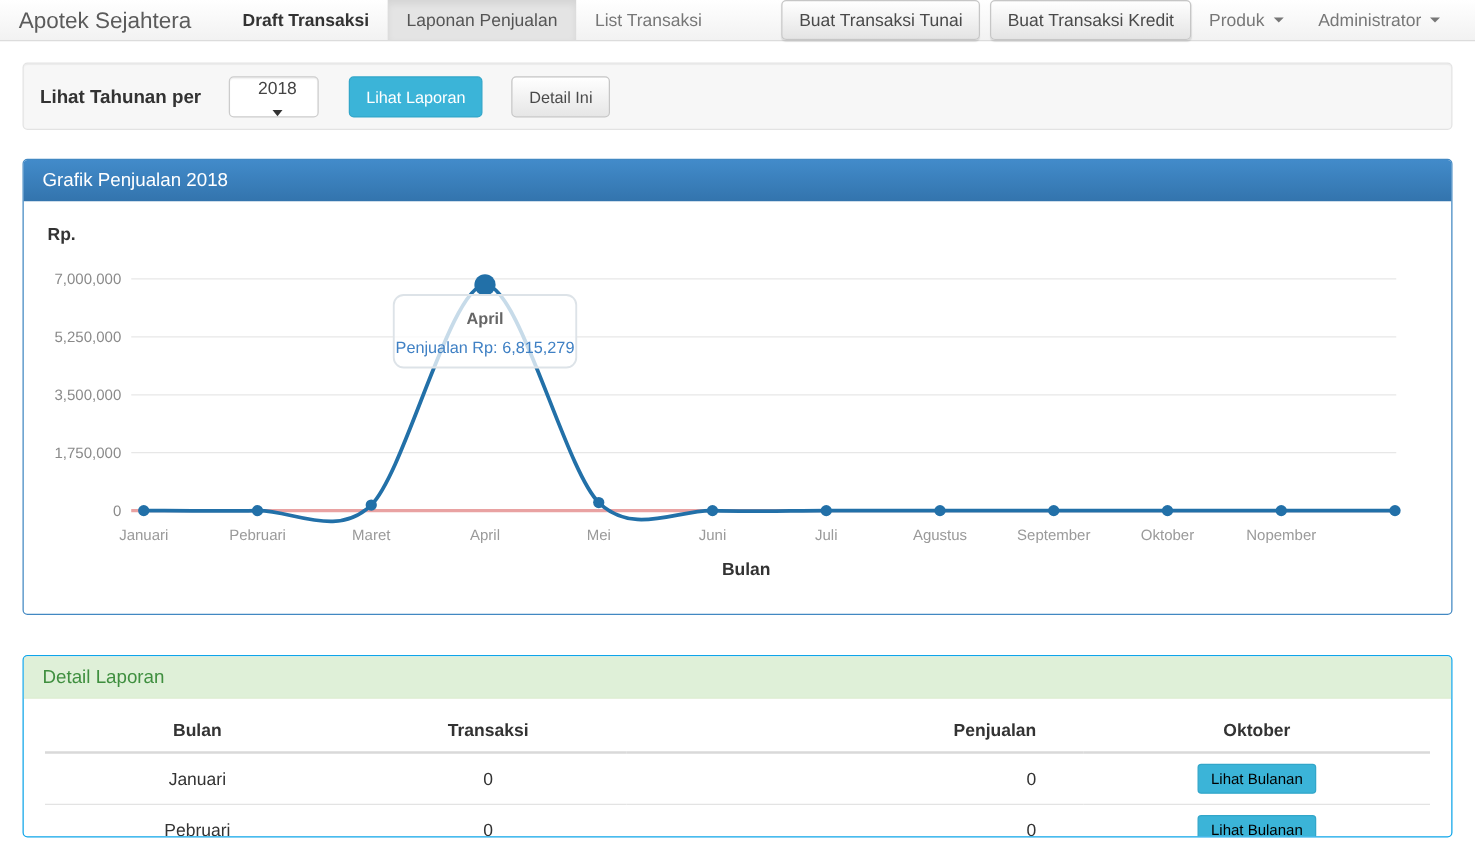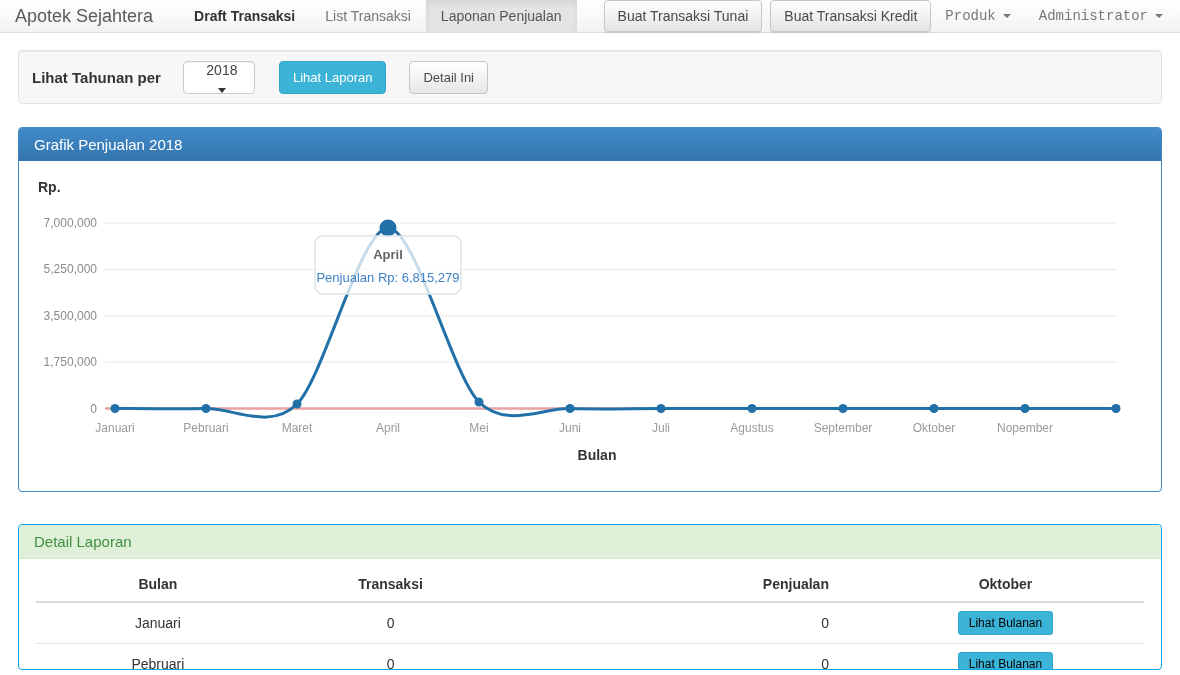--- a/index.html
+++ b/index.html
@@ -9,28 +9,28 @@
   
   .navbar { height:33px; background:linear-gradient(#ffffff,#f2f2f2);
     border-bottom:1px solid #dcdcdc; display:flex; align-items:stretch; padding-left:15px; }
   .brand { display:flex; align-items:center; font-size:18px; color:#5b5b5b;
     padding-right:26px; cursor:pointer; }
   .nav-item { display:flex; align-items:center; padding:0 15px; font-size:14px;
     color:#777; cursor:pointer;text-align:right; }
   .nav-item.bold { font-weight:bold; color:#333; }
   .nav-item.active { background:#e4e4e4; color:#555;
     box-shadow:inset 0 3px 6px rgba(0,0,0,0.07); }
-  .navbar-right { margin-left:auto; display:flex; align-items:center; padding-right:3px; }
+  .navbar-right { margin-left:auto; display:flex; align-items:center; padding-right:14px; }
   .btn { border-radius:4px; cursor:pointer; font-family:inherit; }
   .btn-default { background:linear-gradient(#ffffff,#e4e4e4); border:1px solid #c6c6c6;
     color:#4a4a4a; font-size:14px; padding:7px 13px;
     box-shadow:0 1px 1px rgba(0,0,0,0.1); }
   .navbar-right .btn-default { margin-left:8px; }
   .dropdown { display:flex; align-items:center; gap:7px; color:#777; font-size:14px;
-    padding:0 14px; cursor:pointer; height:100%;font-family:Liberation Mono, monospace; }
+    padding:0 14px; cursor:pointer; height:100%; }
   .caret { width:0; height:0; border-left:4px solid transparent;
     border-right:4px solid transparent; border-top:4px solid #777; display:inline-block; }
 
   
   .well { margin:17px 18px 0; height:54px; background:#f7f7f7; border:1px solid #e3e3e3;
     border-radius:4px; display:flex; align-items:center; padding:0 13px;
     box-shadow:inset 0 1px 1px rgba(0,0,0,0.05);gap:14px; }
   .well-label { font-size:15px; font-weight:bold; color:#333; margin-right:8px; }
   .select-box { width:72px; height:33px; background:#fff; border:1px solid #ccc;
     border-radius:4px; display:flex; align-items:center; justify-content:space-between;
@@ -63,22 +63,22 @@
   th.col-penjualan, td.col-penjualan { text-align:right; padding-right:38px; }
   .btn-xs-info { background:#3bb4d8; border:1px solid #32a6c9; color:#000000; font-size:12px;
     padding:4px 10px; border-radius:3px; cursor:pointer; font-family:Liberation Sans, sans-serif; }
 </style>
 </head>
 <body>
 
 <div class="navbar">
   <div class="brand">Apotek Sejahtera</div>
   <div class="nav-item bold">Draft Transaksi</div>
+  <div class="nav-item active">Laponan Penjualan</div>
   <div class="nav-item">List Transaksi</div>
-  <div class="nav-item active">Laponan Penjualan</div>
   <div class="navbar-right">
     <button class="btn btn-default">Buat Transaksi Tunai</button>
     <button class="btn btn-default">Buat Transaksi Kredit</button>
     <div class="dropdown">
       <span>Produk</span>
       <span class="caret"></span>
     </div>
     <div class="dropdown">
       <span>Administrator</span>
       <span class="caret"></span>

